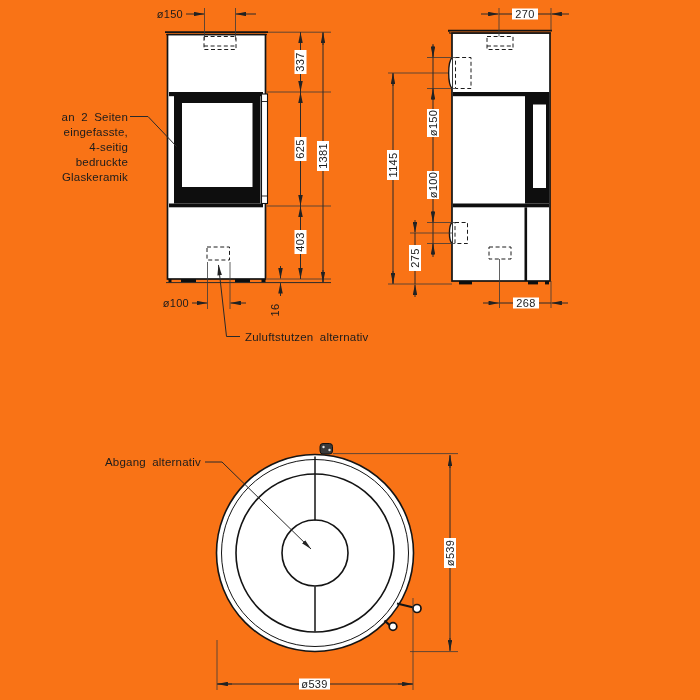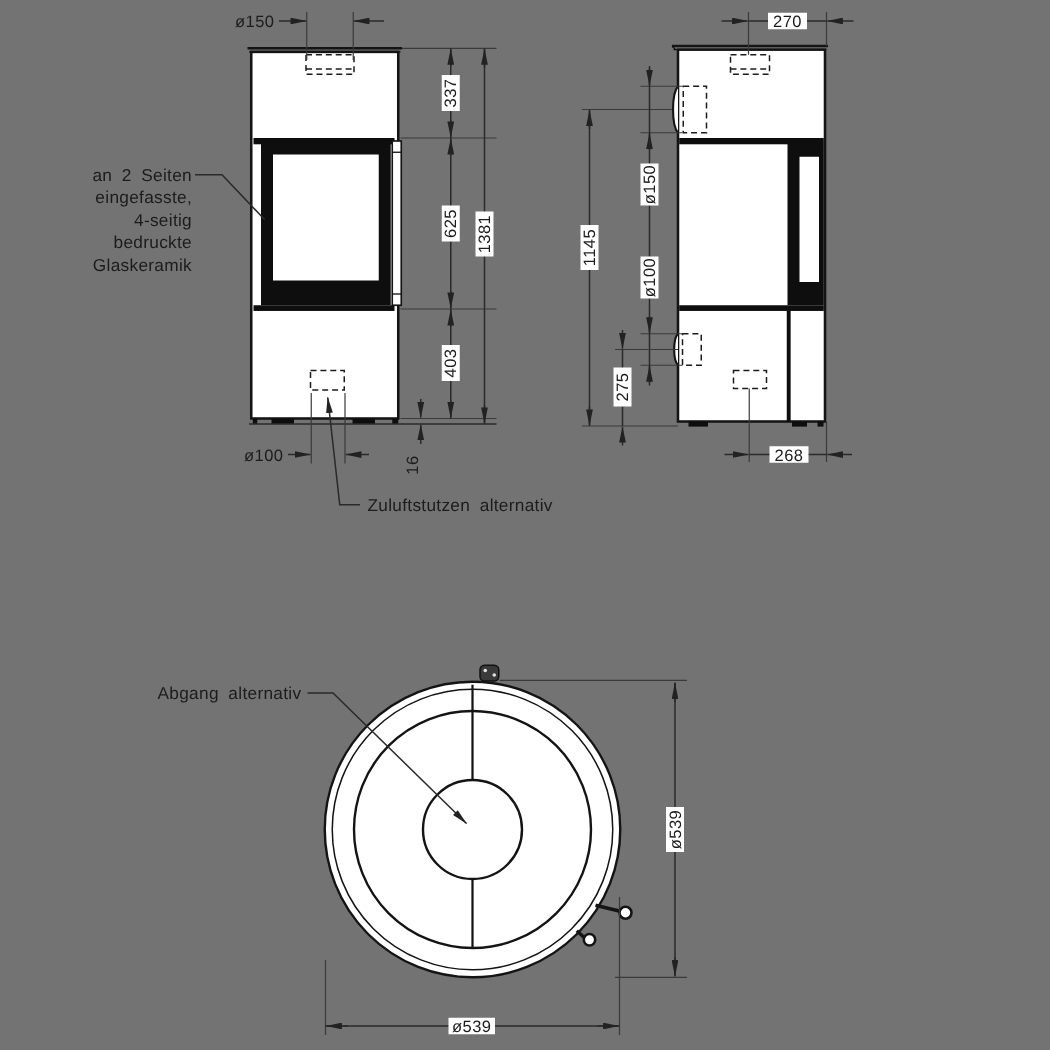--- a/index.html
+++ b/index.html
@@ -1,16 +1,16 @@
 <!DOCTYPE html>
 <html><head>
 <meta charset="utf-8">
 <style>
   html,body{margin:0;padding:0;background:#fff;}
-  .stage{width:700px;height:700px;background:#737373;position:relative;overflow:hidden;}
+  .stage{width:700px;height:700px;background:#f97316;position:relative;overflow:hidden;}
   svg{display:block;}
   text{font-family:"Liberation Sans","DejaVu Sans",sans-serif;fill:#1c1c1c;}
   .dim{font-size:11px;letter-spacing:.3px;}
   .note{font-size:11.5px;letter-spacing:.2px;word-spacing:3px;}
   .outline{stroke:#141414;stroke-width:1.7;fill:#fff;}
   .thin{stroke:#141414;stroke-width:.9;fill:none;}
   .mid{stroke:#141414;stroke-width:1.4;fill:#fff;}
   .glass{fill:#0e0e0e;stroke:none;}
   .dash{stroke:#1c1c1c;stroke-width:1;fill:none;stroke-dasharray:4 2.6;}
   .dline{stroke:#2a2a2a;stroke-width:1;fill:none;}

